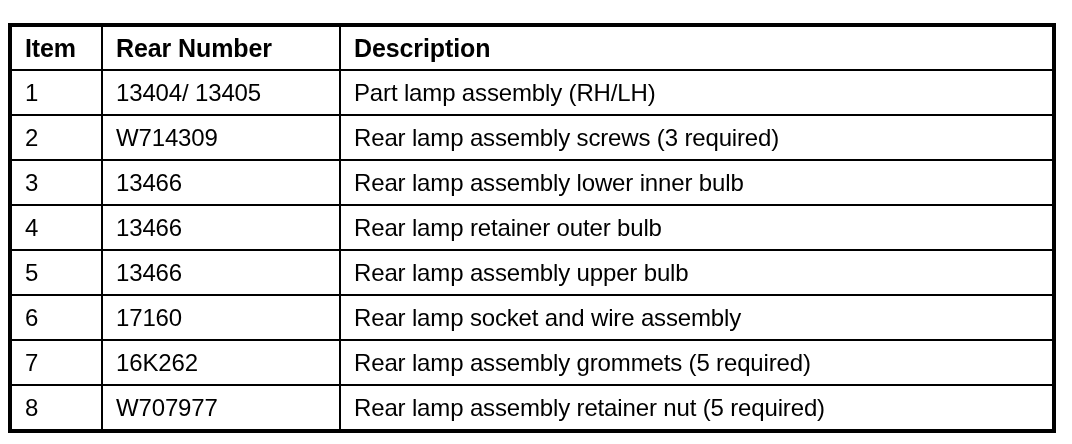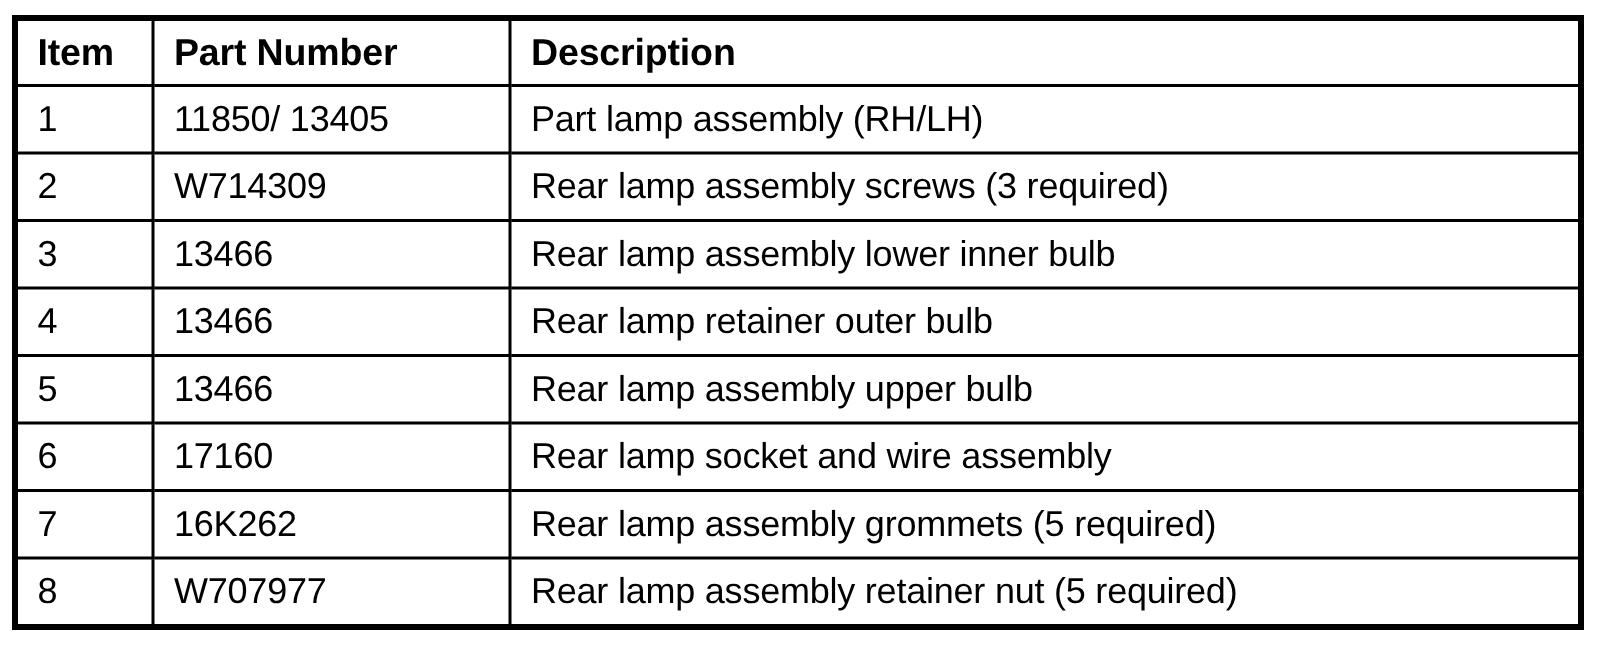--- a/index.html
+++ b/index.html
@@ -20,21 +20,21 @@
     position: relative;
     width: 1072px;
     height: 444px;
     background: #ffffff;
   }
 
   
   .parts-table {
     position: absolute;
     left: 8px;
-    top: 10px;
+    top: 23px;
     width: 1048px;          
     border-collapse: collapse;
     table-layout: fixed;
     background: #ffffff;
     border: 4px solid #000000;
   }
 
   .parts-table col.col-item  { width: 92px;  }
   .parts-table col.col-part  { width: 238px; }
   .parts-table col.col-desc  { width: auto;  }
@@ -87,28 +87,28 @@
 
   <table class="parts-table">
     <colgroup>
       <col class="col-item">
       <col class="col-part">
       <col class="col-desc">
     </colgroup>
     <thead>
       <tr>
         <th class="cell-item">Item</th>
-        <th class="cell-part">Part Number</th>
+        <th class="cell-part">Rear Number</th>
         <th class="cell-desc">Description</th>
       </tr>
     </thead>
     <tbody>
       <tr>
         <td class="cell-item">1</td>
-        <td class="cell-part">11850/ 13405</td>
+        <td class="cell-part">13404/ 13405</td>
         <td class="cell-desc">Part lamp assembly (RH/LH)</td>
       </tr>
       <tr>
         <td class="cell-item">2</td>
         <td class="cell-part">W714309</td>
         <td class="cell-desc">Rear lamp assembly screws (3 required)</td>
       </tr>
       <tr>
         <td class="cell-item">3</td>
         <td class="cell-part">13466</td>

